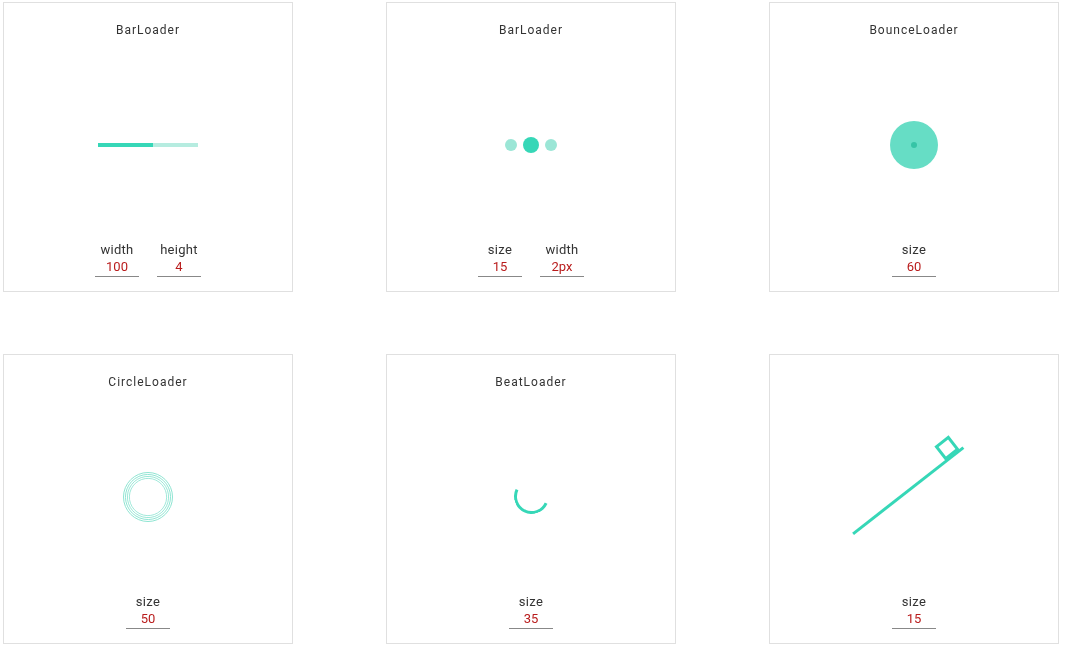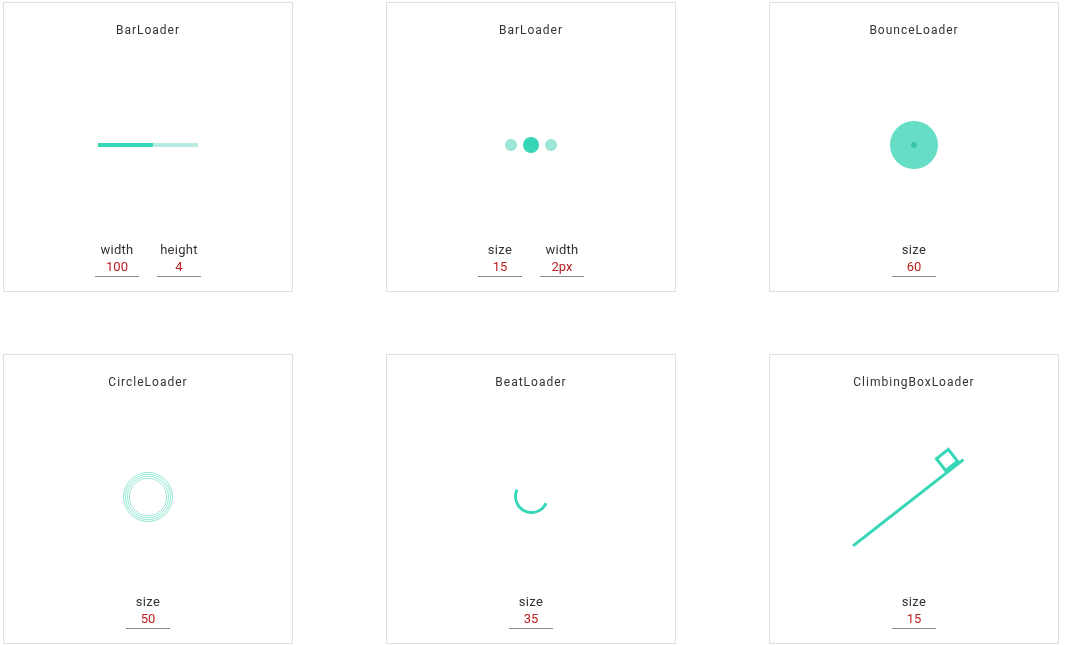--- a/index.html
+++ b/index.html
@@ -205,21 +205,20 @@
     </div>
     <div class="controls">
       <div class="control">
         <span class="control-label">size</span>
         <input class="control-input" value="35" style="">
       </div>
     </div>
   </div>
 
   <div class="card">
-    <div class="title">ClimbingBoxLoader</div>
     <div class="preview">
       <div class="climb-loader">
         <div class="slope"></div>
           <div class="box"></div>
       </div>
     </div>
     <div class="controls">
       <div class="control">
         <span class="control-label">size</span>
         <input class="control-input" value="15" style="">

